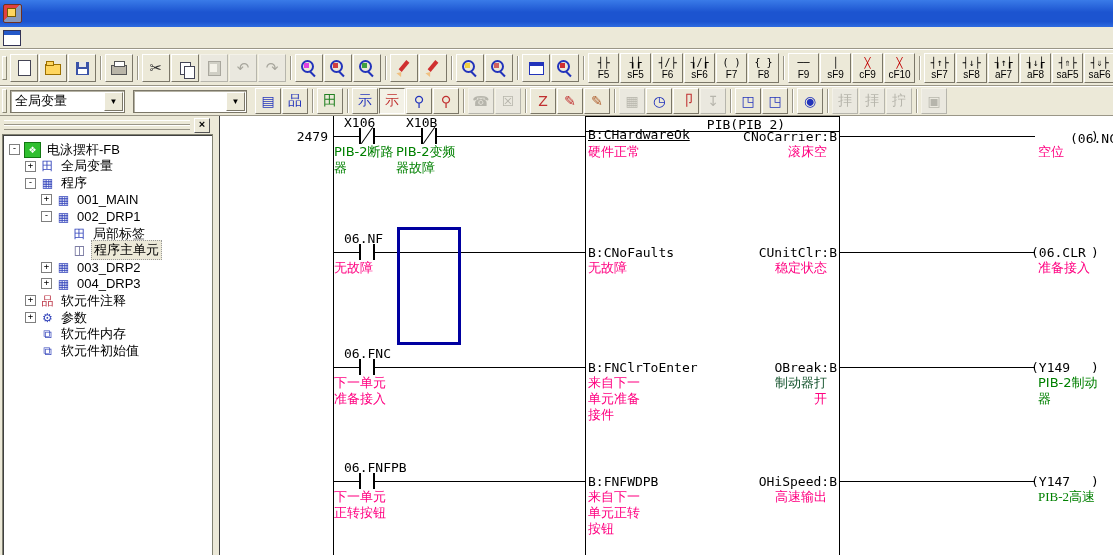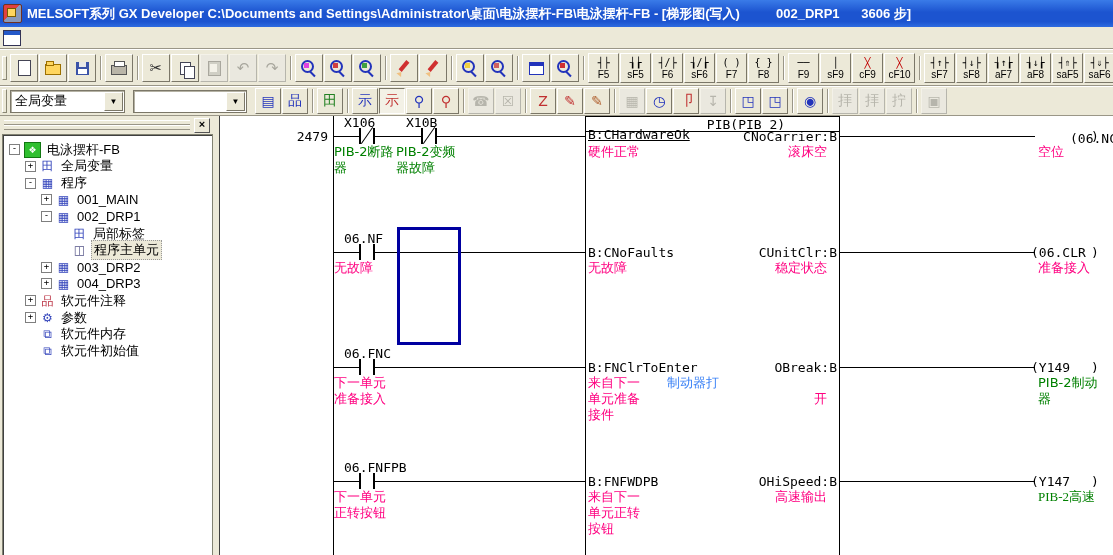--- a/index.html
+++ b/index.html
@@ -90,21 +90,20 @@
     display:flex;align-items:center;justify-content:space-between;margin-right:8px;flex:none;font-size:13px;}
   .combo .val{padding:0 4px;white-space:nowrap;overflow:hidden;}
   .combo .arrow{width:17px;height:17px;margin:1px;background:#ECE9D8;border-top:1px solid #fff;border-left:1px solid #fff;
     border-right:1px solid #7b7768;border-bottom:1px solid #7b7768;font-size:8px;line-height:17px;text-align:center;flex:none;}
 </style>
 </head>
 <body>
 
 <div class="titlebar">
   <div class="appicon"></div>
-  <div class="txt">MELSOFT系列 GX Developer C:\Documents and Settings\Administrator\桌面\电泳摆杆-FB\电泳摆杆-FB - [梯形图(写入)          002_DRP1      3606 步]</div>
 </div>
 
 <div class="menubar">
   <div class="childicon"></div>
 </div>
 
 <div class="toolbar tb1" id="toolbar1">
   <div class="grip"></div>
 <div class="btn std">
       <div class="ic ic-page"></div>
@@ -471,21 +470,21 @@
       <div class="ln" style="left: 139px; top: 243px; width: 2px; height: 16px;"></div>
       <div class="ln" style="left: 153px; top: 243px; width: 2px; height: 16px;"></div>
       <div class="ltxt" style="left: 124px; top: 230px;">06.FNC</div>
       <div class="lcomment" style="left: 114px; top: 259px; color: rgb(255, 0, 128);">下一单元</div>
       <div class="lcomment" style="left: 114px; top: 275px; color: rgb(255, 0, 128);">准备接入</div>
       <div class="ltxt" style="left: 368px; top: 244px;">B:FNClrToEnter</div>
       <div class="lcomment" style="left: 368px; top: 259px; color: rgb(255, 0, 128);">来自下一</div>
       <div class="lcomment" style="left: 368px; top: 275px; color: rgb(255, 0, 128);">单元准备</div>
       <div class="lcomment" style="left: 368px; top: 291px; color: rgb(255, 0, 128);">接件</div>
       <div class="ltxt" style="left: 459px; top: 244px; width: 158px; text-align: right;">OBreak:B</div>
-      <div class="lcomment" style="left: 447px; top: 259px; color: #3b82f6; width: 160px; text-align: left;">制动器打</div>
+      <div class="lcomment" style="left: 447px; top: 259px; color: #14532d; width: 160px; text-align: right;">制动器打</div>
       <div class="lcomment" style="left: 447px; top: 275px; color: rgb(255, 0, 128); width: 160px; text-align: right;">开</div>
       <div class="ln" style="left: 619px; top: 251px; width: 196px; height: 1px;"></div>
       <div style="position: absolute; left: 811px; top: 241px; width: 70px; height: 20px;"></div>
       <div class="ltxt" style="left: 811px; top: 244px;">(Y149</div>
       <div class="ltxt" style="left: 871px; top: 244px;">)</div>
       <div class="lcomment" style="left: 818px; top: 259px; color: rgb(0, 128, 0);">PIB-2制动</div>
       <div class="lcomment" style="left: 818px; top: 275px; color: rgb(0, 128, 0);">器</div>
       <div class="ln" style="left: 113px; top: 365px; width: 252px; height: 1px;"></div>
       <div style="position: absolute; left: 114px; top: 343px; width: 62px; height: 44px;"></div>
       <div style="position: absolute; left: 141px; top: 364px; width: 12px; height: 3px; background: rgb(255, 255, 255);"></div>

